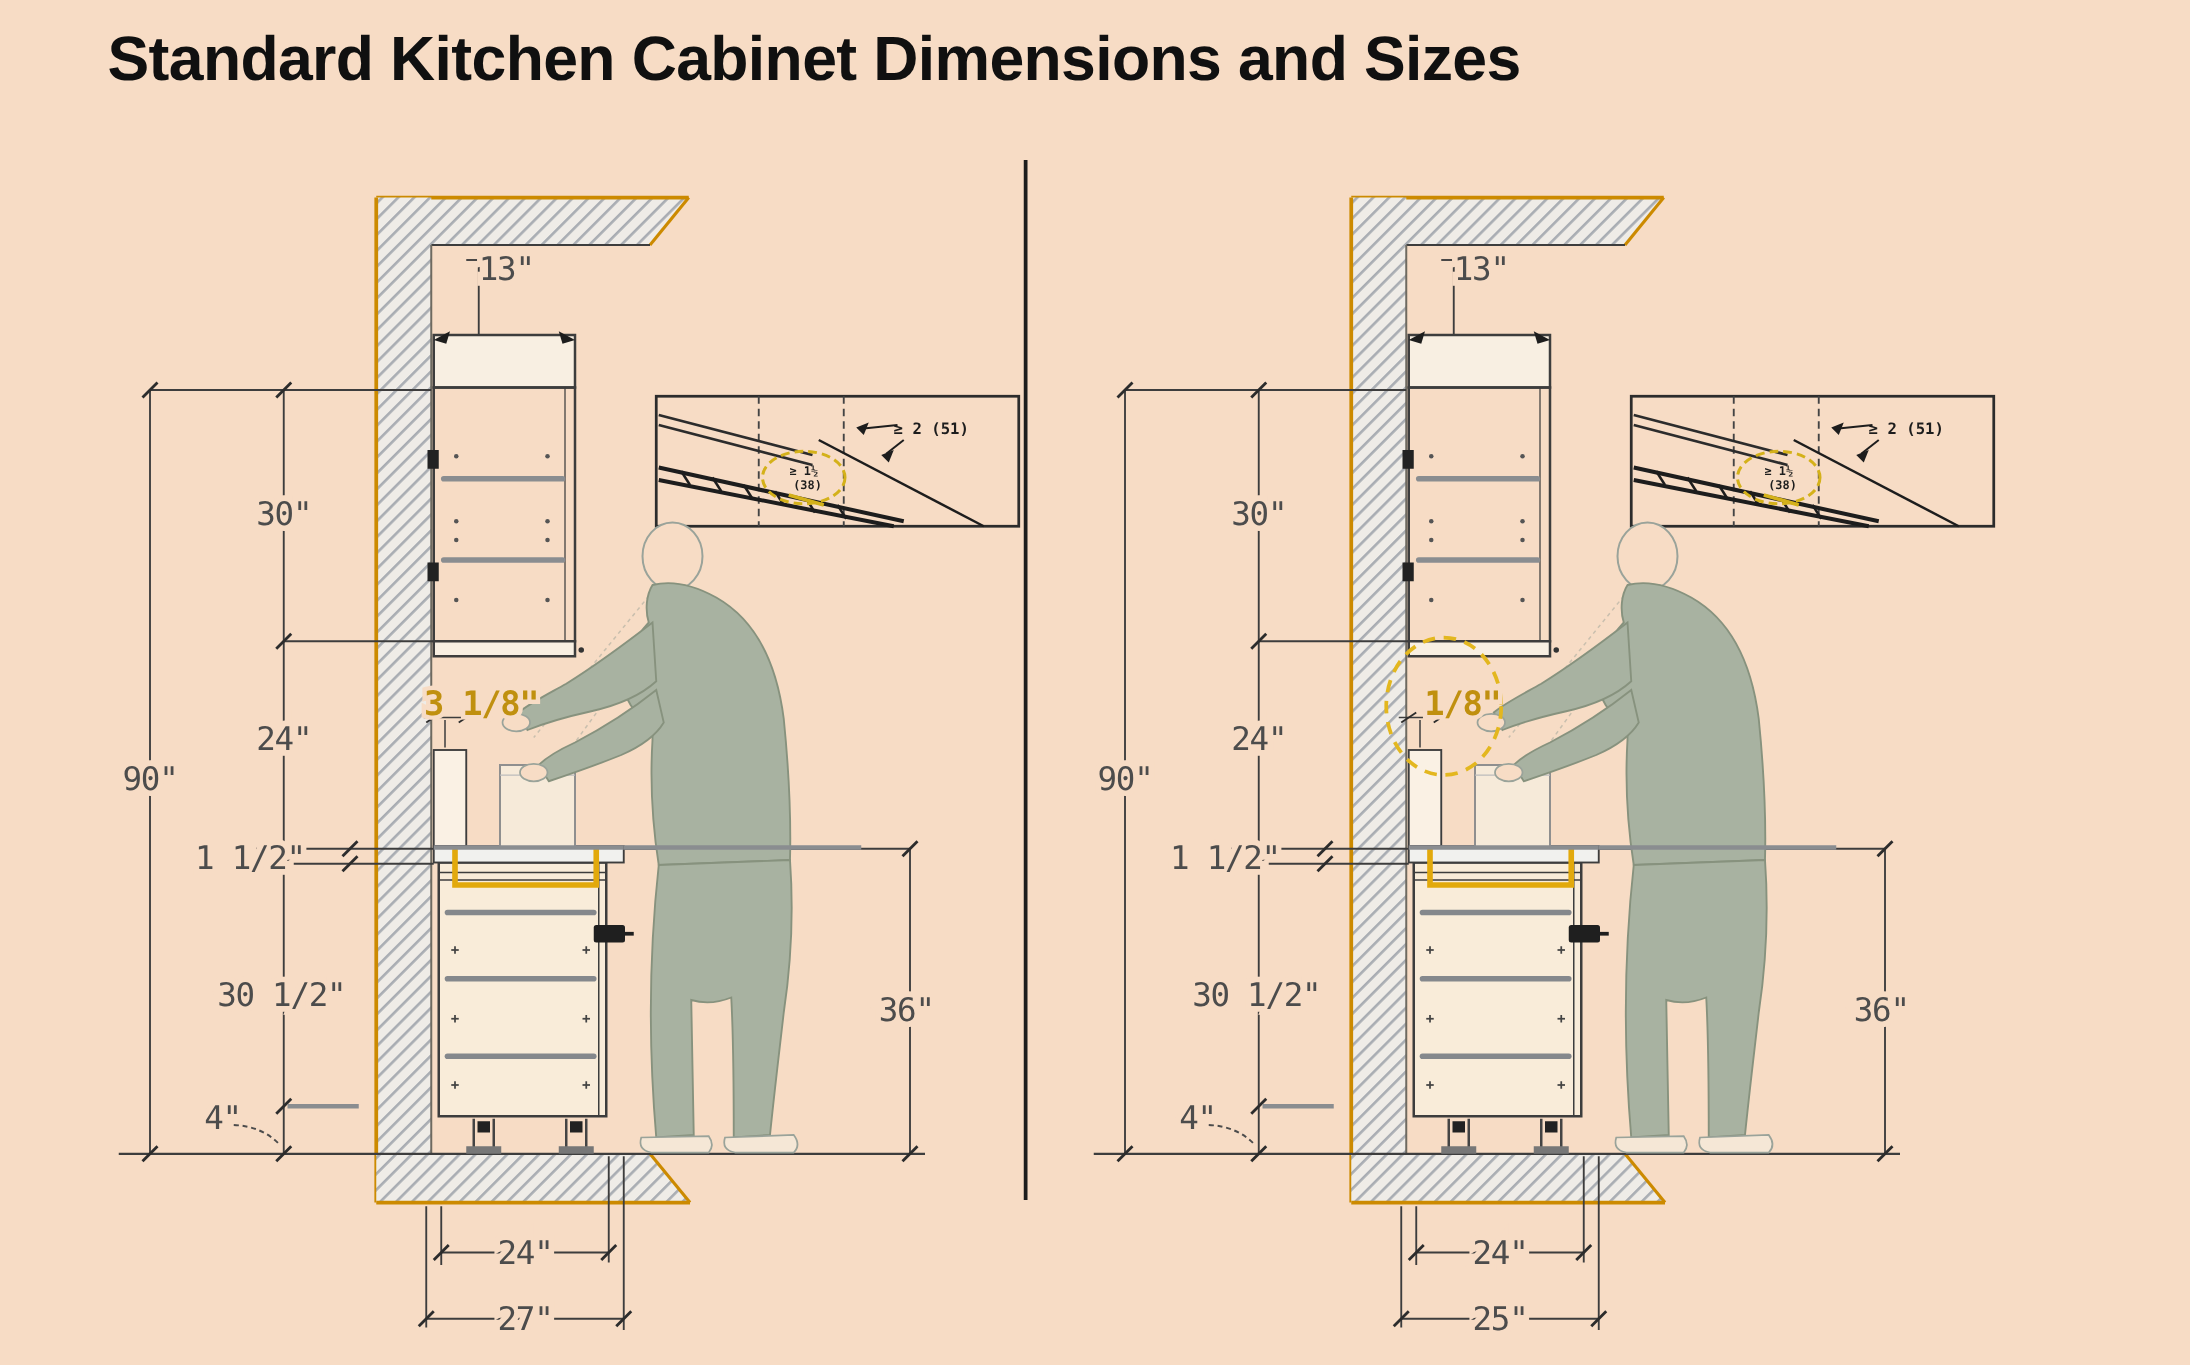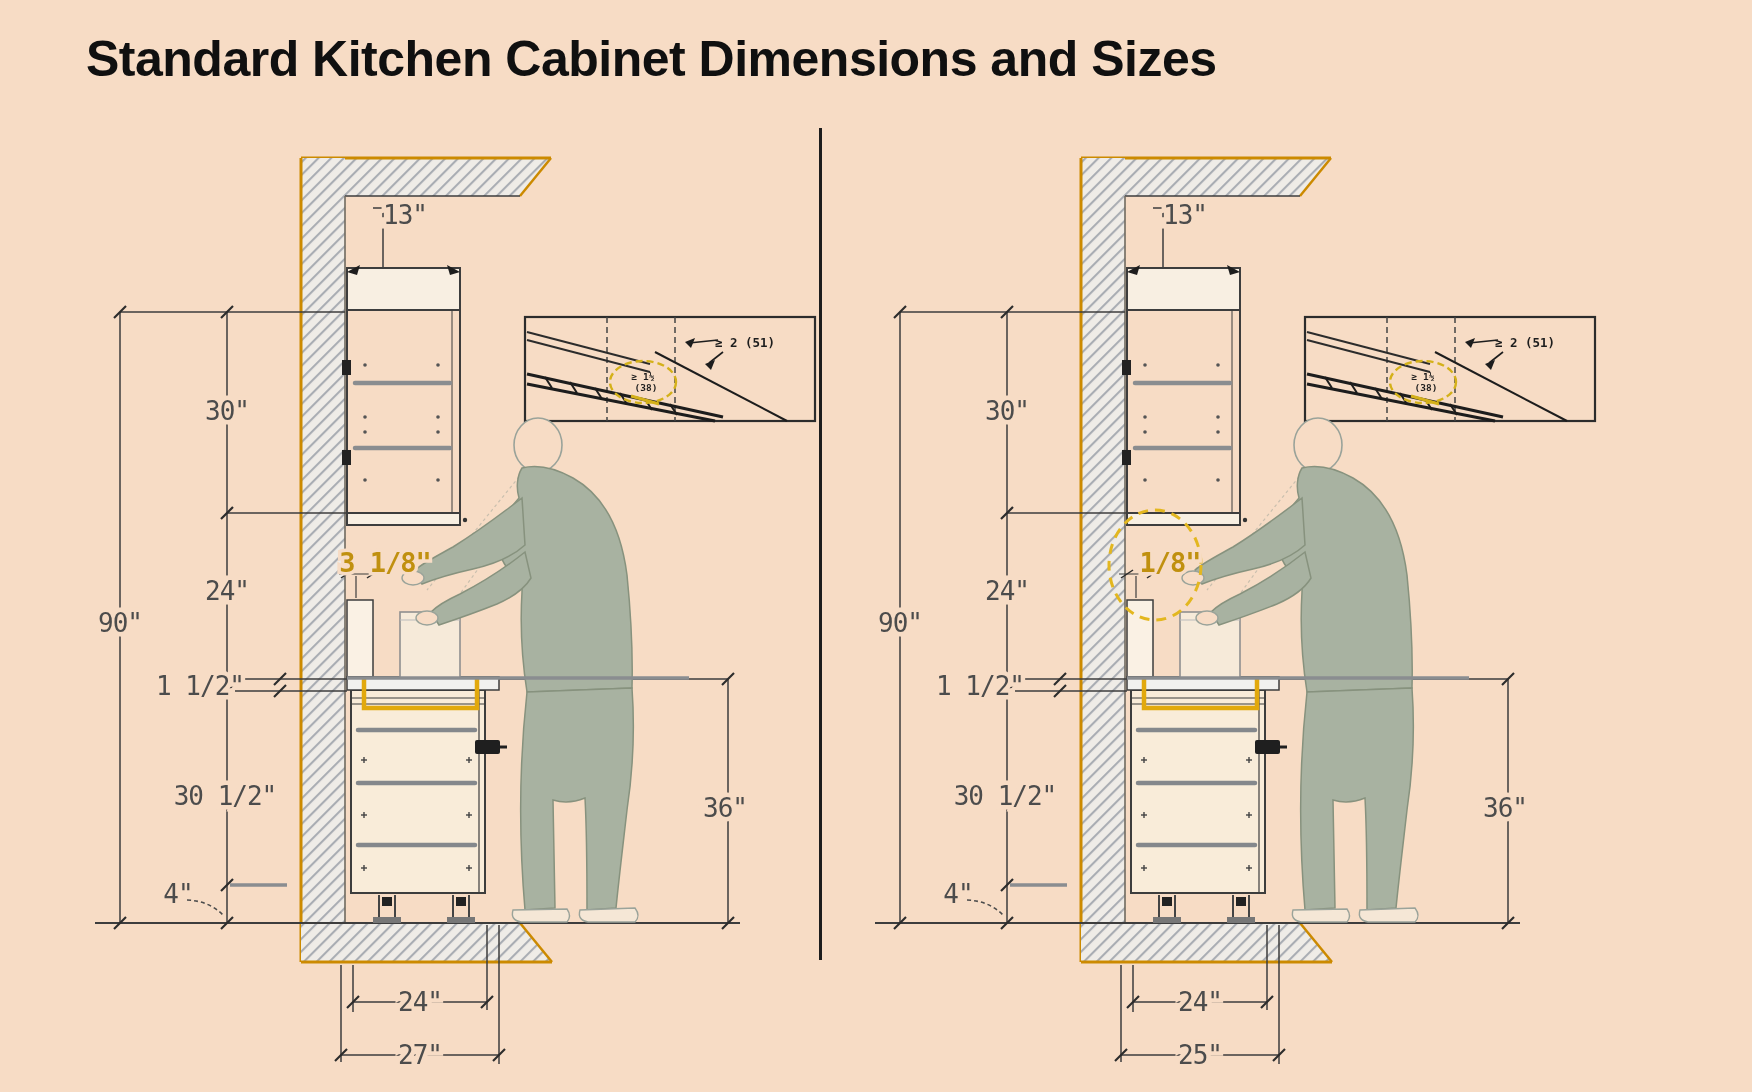--- a/index.html
+++ b/index.html
@@ -1,21 +1,21 @@
 <!DOCTYPE html>
 <html><head>
 <meta charset="utf-8">
 <style>
   html,body{margin:0;padding:0;}
   body{
     width:1752px;height:1092px;position:relative;overflow:hidden;
     background:#f7dcc5;font-family:"Liberation Sans",sans-serif;
   }
   h1.title{
-    position:absolute;left:86px;top:30px;margin:0;
+    position:absolute;left:86px;top:18px;margin:0;
     font-size:50px;font-weight:800;letter-spacing:-0.5px;color:#101010;
     font-family:"Liberation Sans",sans-serif;
   }
   .diagram{position:absolute;top:120px;width:750px;height:960px;}
   .diagram.left{left:75px;}
   .diagram.right{left:855px;}
   .divider{position:absolute;left:819px;top:128px;width:3px;height:832px;background:#1d1d1d;}
   text{font-family:"DejaVu Sans Mono","Liberation Mono",monospace;}
   .dim{font-size:26px;fill:#4c4c4c;text-anchor:middle;letter-spacing:-1px;
        stroke:#f7dcc5;stroke-width:9px;paint-order:stroke;}

